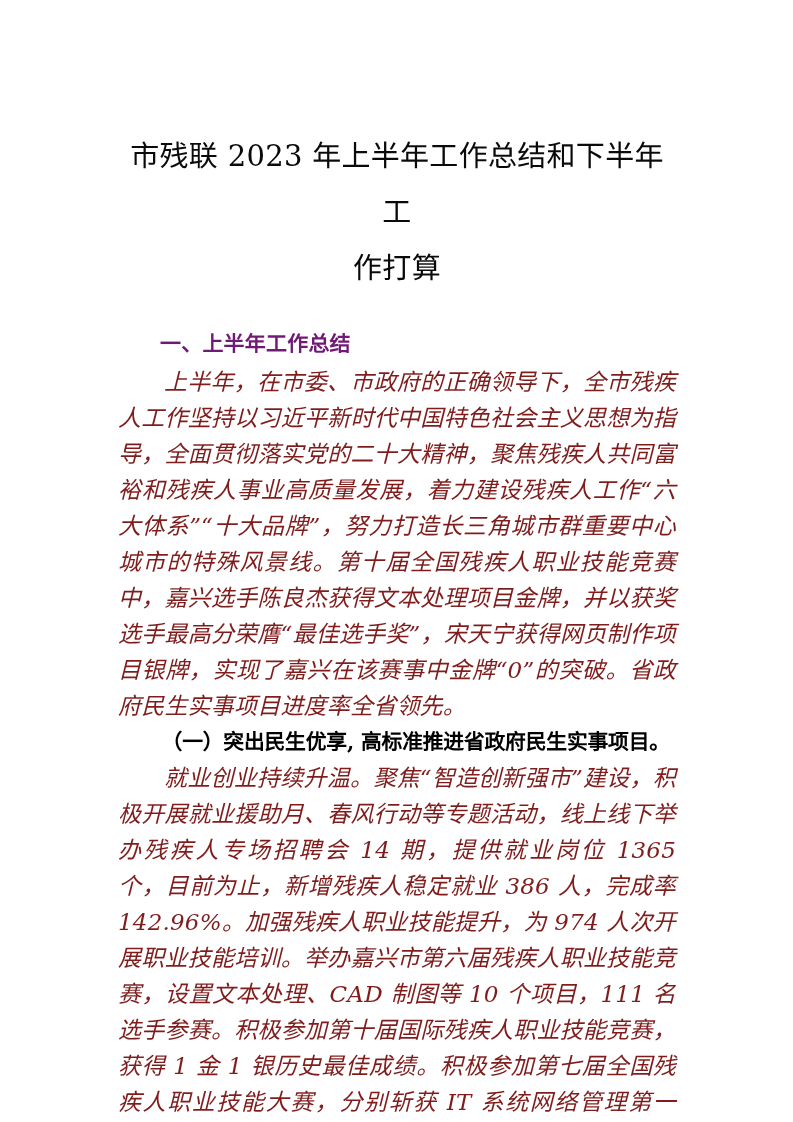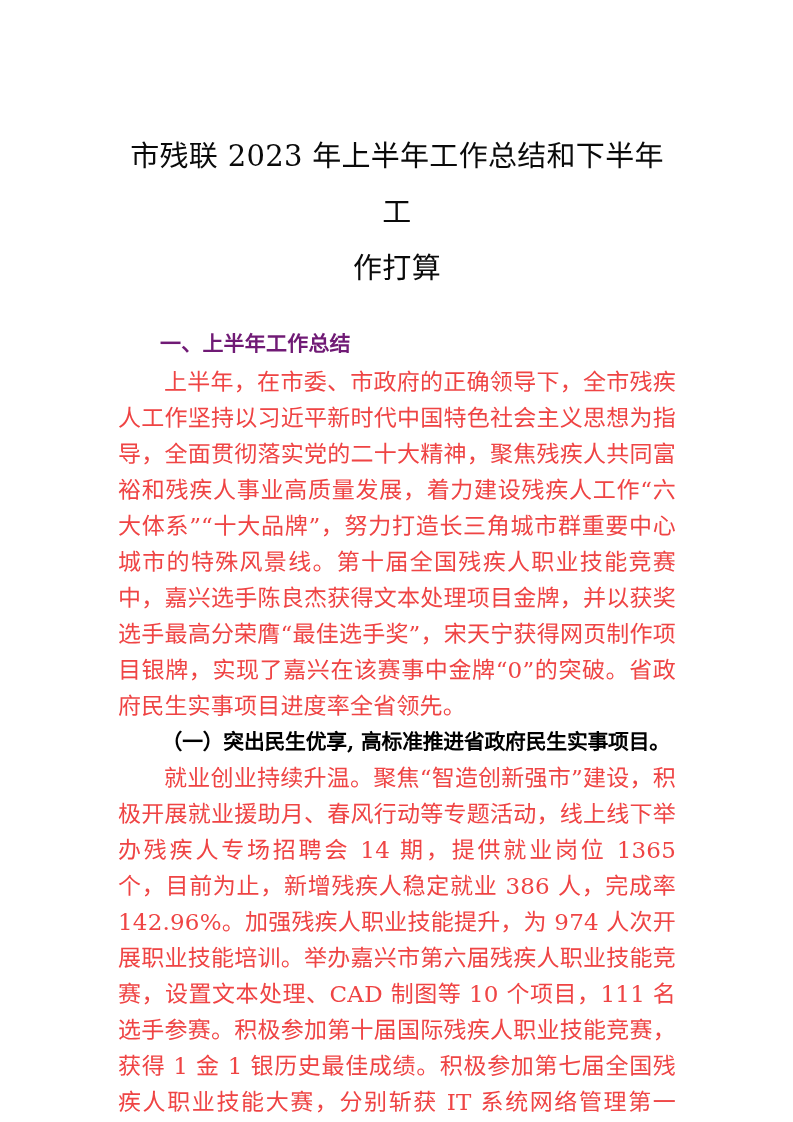--- a/index.html
+++ b/index.html
@@ -64,22 +64,23 @@
   .body-para {
     margin: 0;
     font-family: "DejaVu Serif", "Liberation Serif", serif;
     font-size: 23px;
     font-weight: 400;
     line-height: 36px;
     text-indent: 46px;
     text-align: justify;
     text-justify: inter-character;
     letter-spacing: 0.2px;
-    color: #ef4444;
+    color: #7f1d1d;
     word-break: break-all;
+    font-style: italic;
   }
 
   
   .sub-heading {
     margin: 0;
     font-family: "DejaVu Serif", "Liberation Serif", serif;
     font-size: 21px;
     font-weight: 700;
     line-height: 36px;
     text-indent: 44px;

